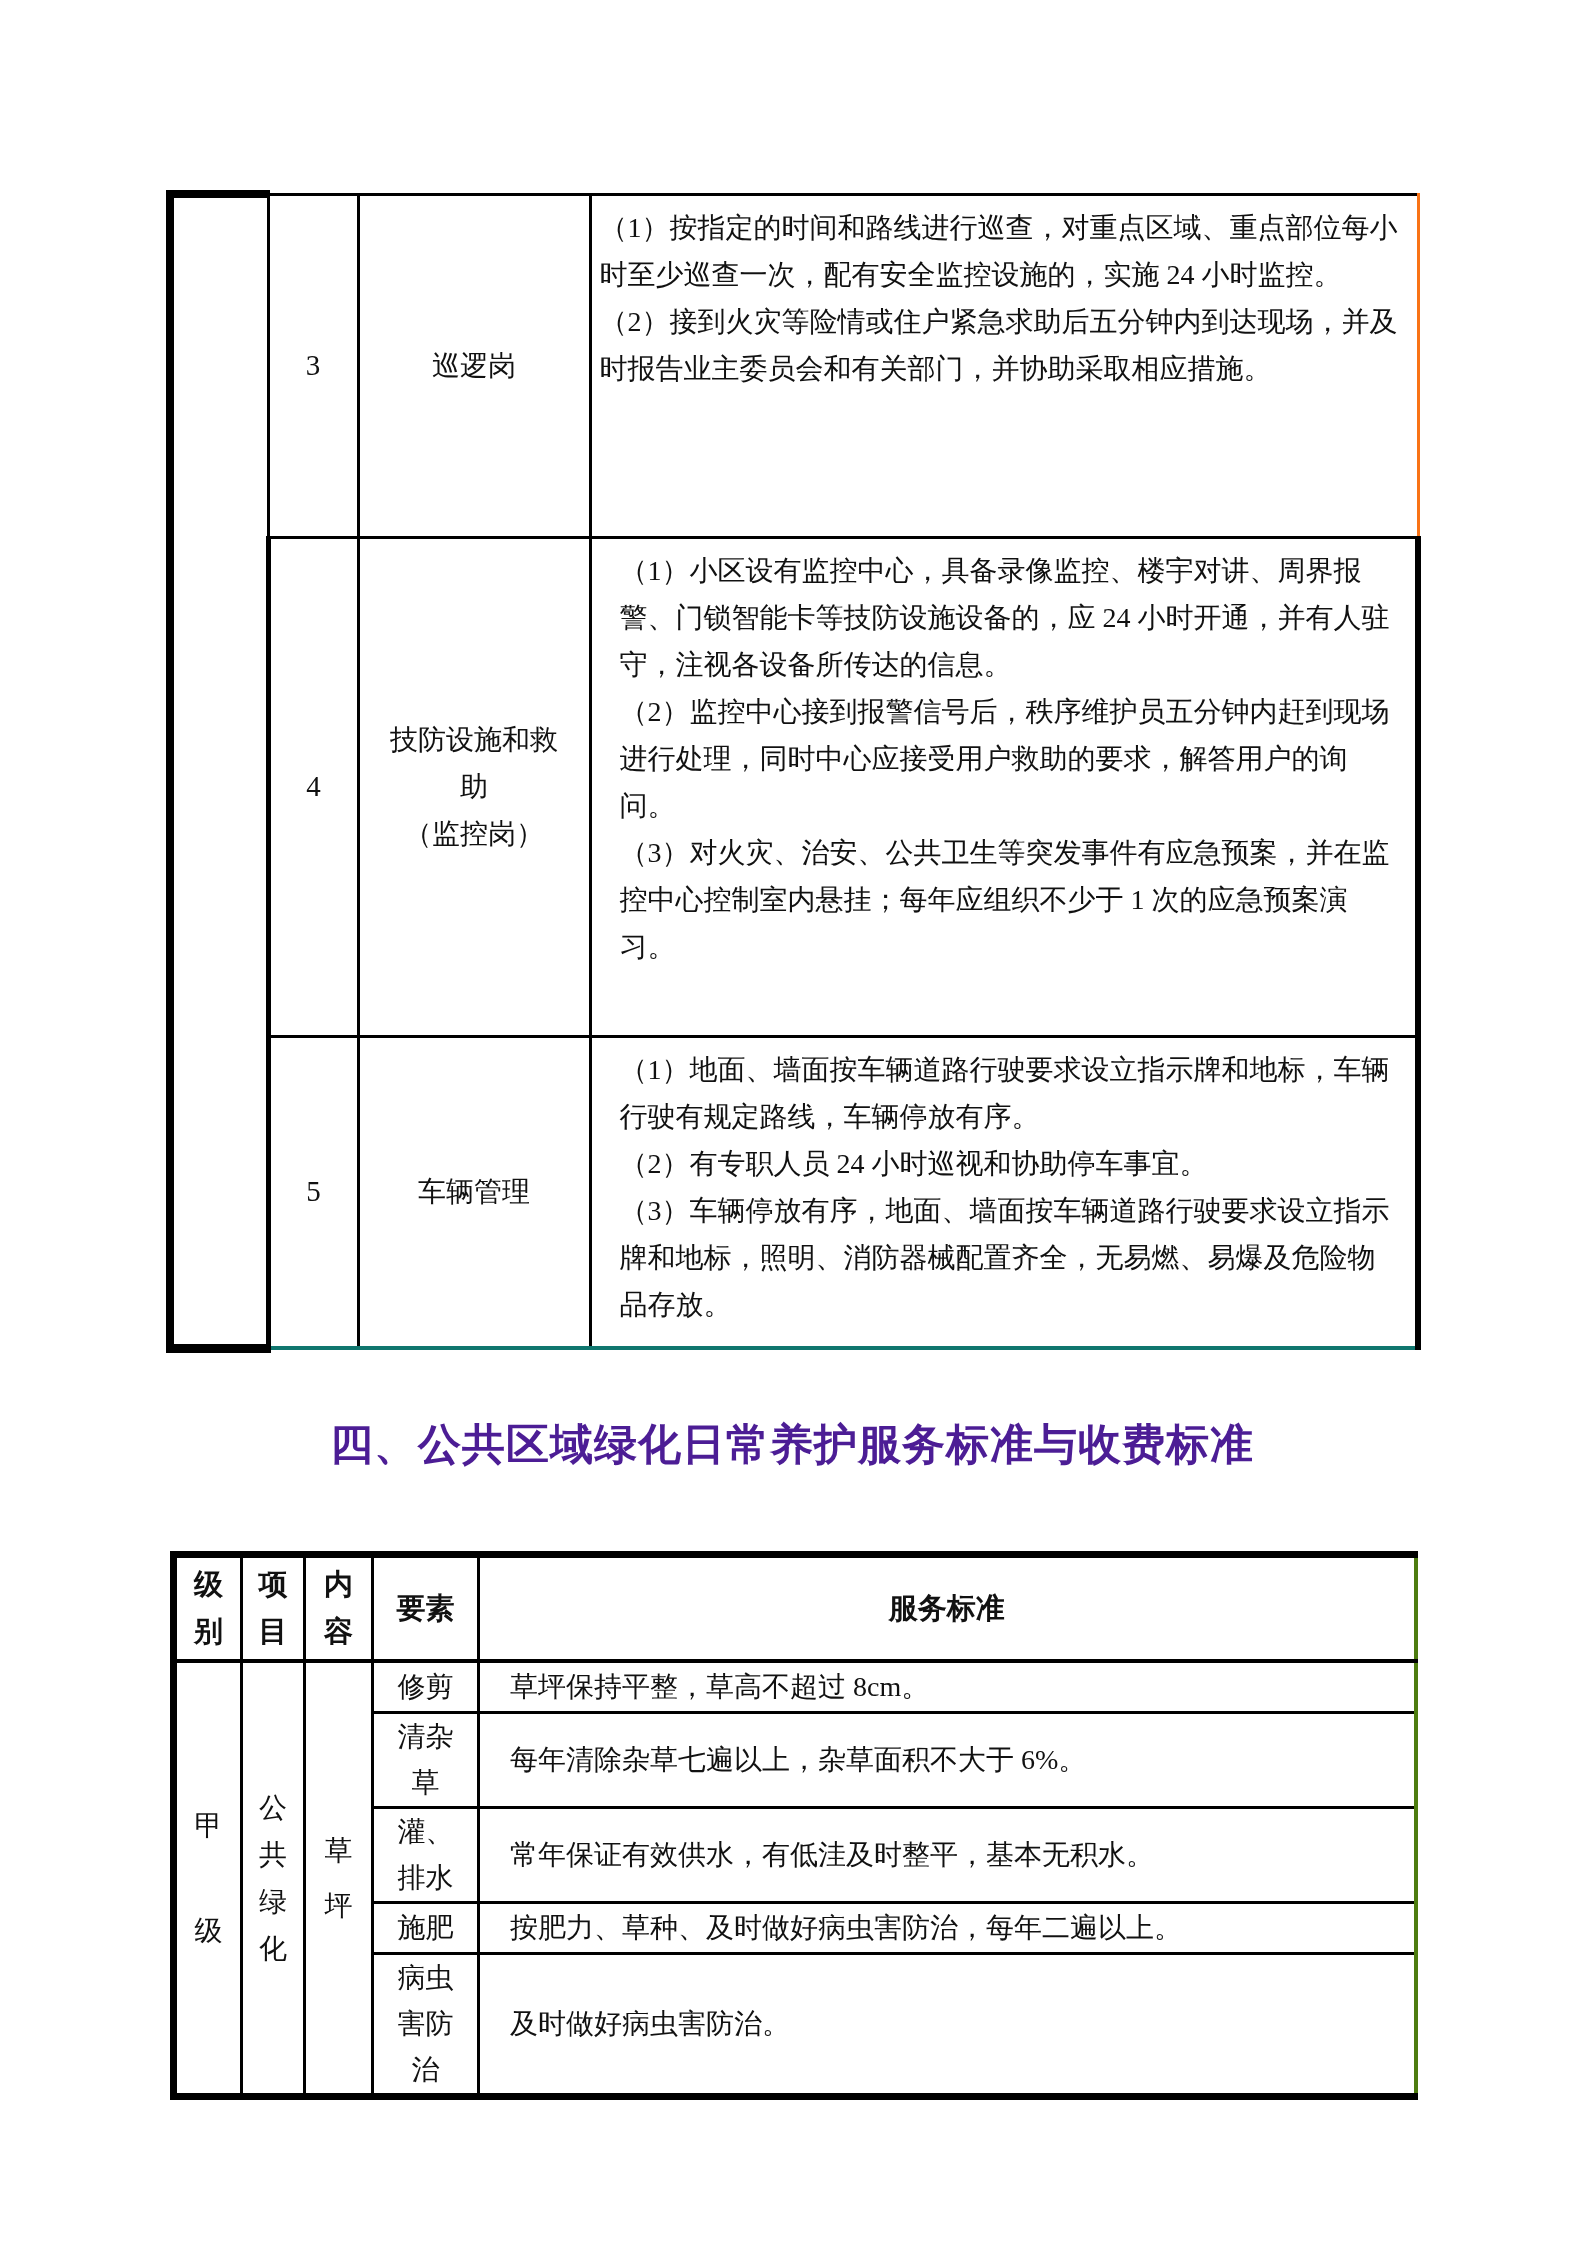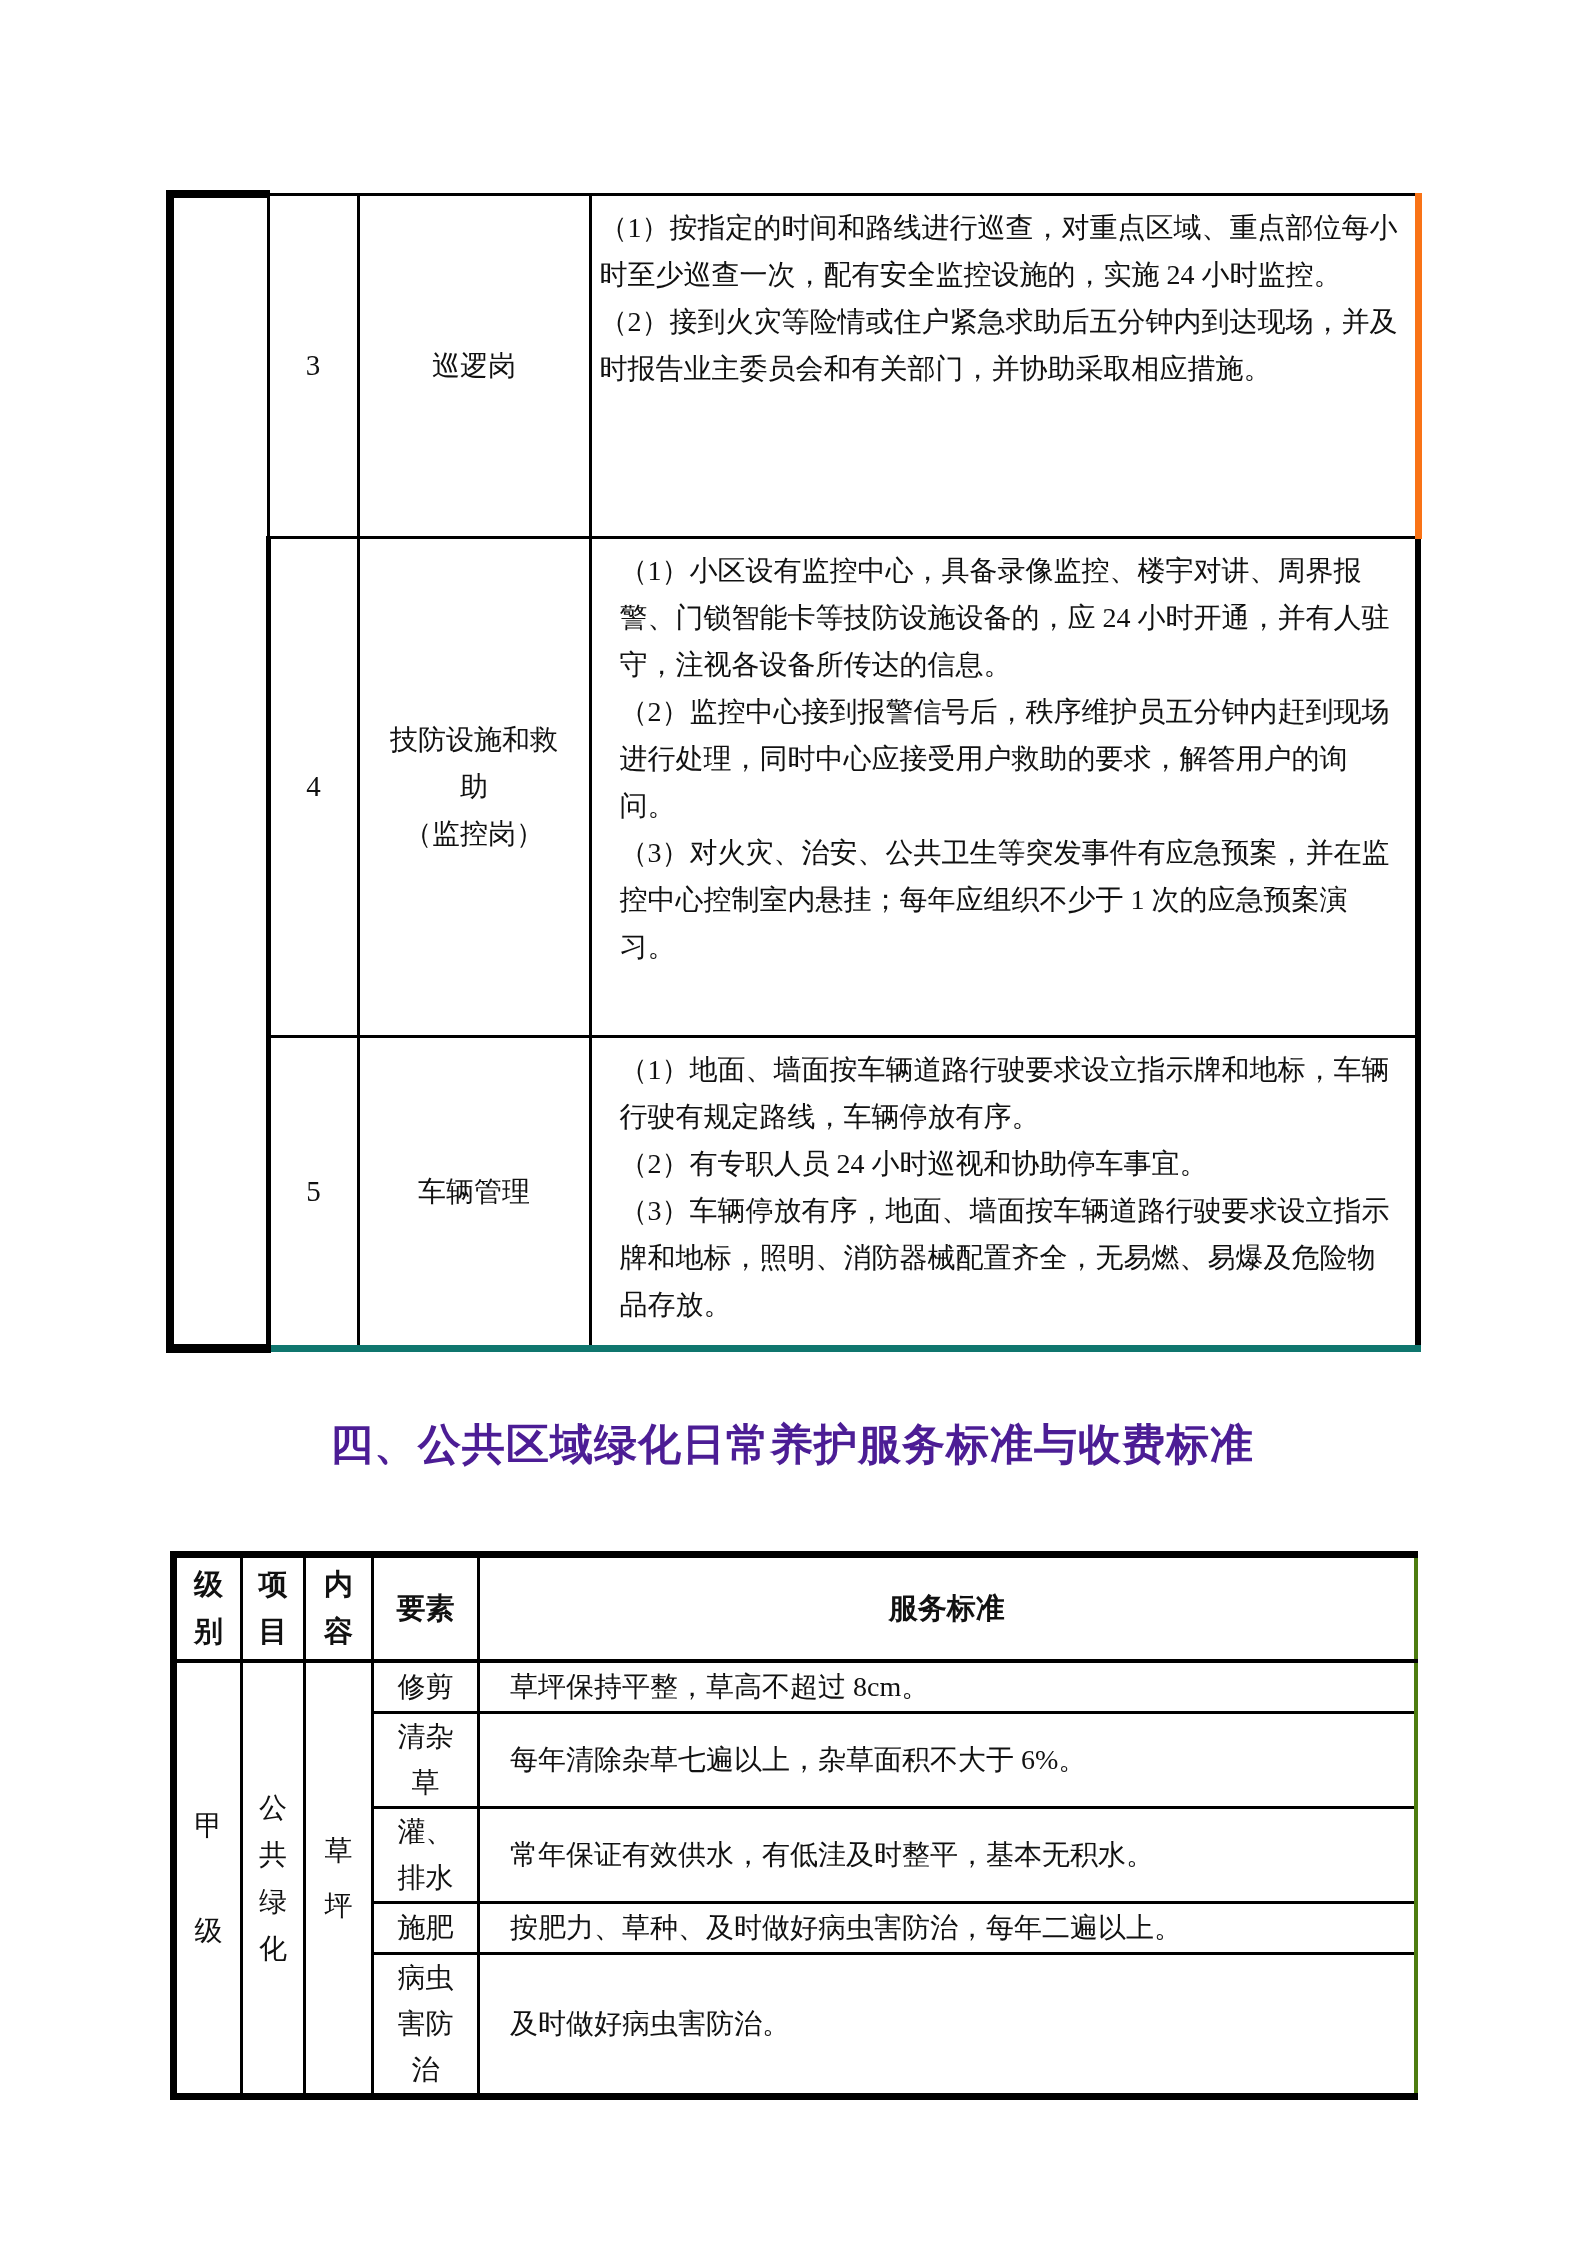--- a/index.html
+++ b/index.html
@@ -14,24 +14,24 @@
   table{border-collapse:collapse;table-layout:fixed;position:absolute;background:#ffffff;}
   td,th{border:3px solid #000;overflow:hidden;}
 
   
   #table1{left:166px;top:190px;width:1248px;}
   #table1 td{font-size:28px;line-height:47px;}
   #table1 .colA{border-left:8px solid #000;border-top:8px solid #000;border-bottom:9px solid #000;}
   #table1 .num-cell{text-align:center;vertical-align:middle;font-size:29px;}
   #table1 .name-cell{text-align:center;vertical-align:middle;white-space:pre-line;padding:0 16px;}
   #table1 .text-cell{vertical-align:top;text-align:left;padding:8px 12px 8px 8px;white-space:pre-line;}
-  #table1 tr.r3 .text-cell{border-right:7px solid #f97316;}
+  #table1 tr.r3 .text-cell{border-right:3px solid #f97316;}
   #table1 tr.r4 .num-cell,#table1 tr.r5 .num-cell{border-left:5px solid #000;}
   #table1 tr.r4 .text-cell,#table1 tr.r5 .text-cell{border-right:6px solid #000;padding-left:28px;}
-  #table1 tr.r5 td{border-bottom:7px solid #0f766e;}
+  #table1 tr.r5 td{border-bottom:4px solid #0f766e;}
   #table1 tr.r3{height:343px;}
   #table1 tr.r4{height:499px;}
   #table1 tr.r5{height:312px;}
 
   
   .section-heading{
     position:absolute;left:168px;top:1418px;width:1248px;
     text-align:center;
     font-family:"Liberation Sans","DejaVu Sans",sans-serif;
     font-weight:700;font-size:43px;line-height:52px;color:#4c1d95;

